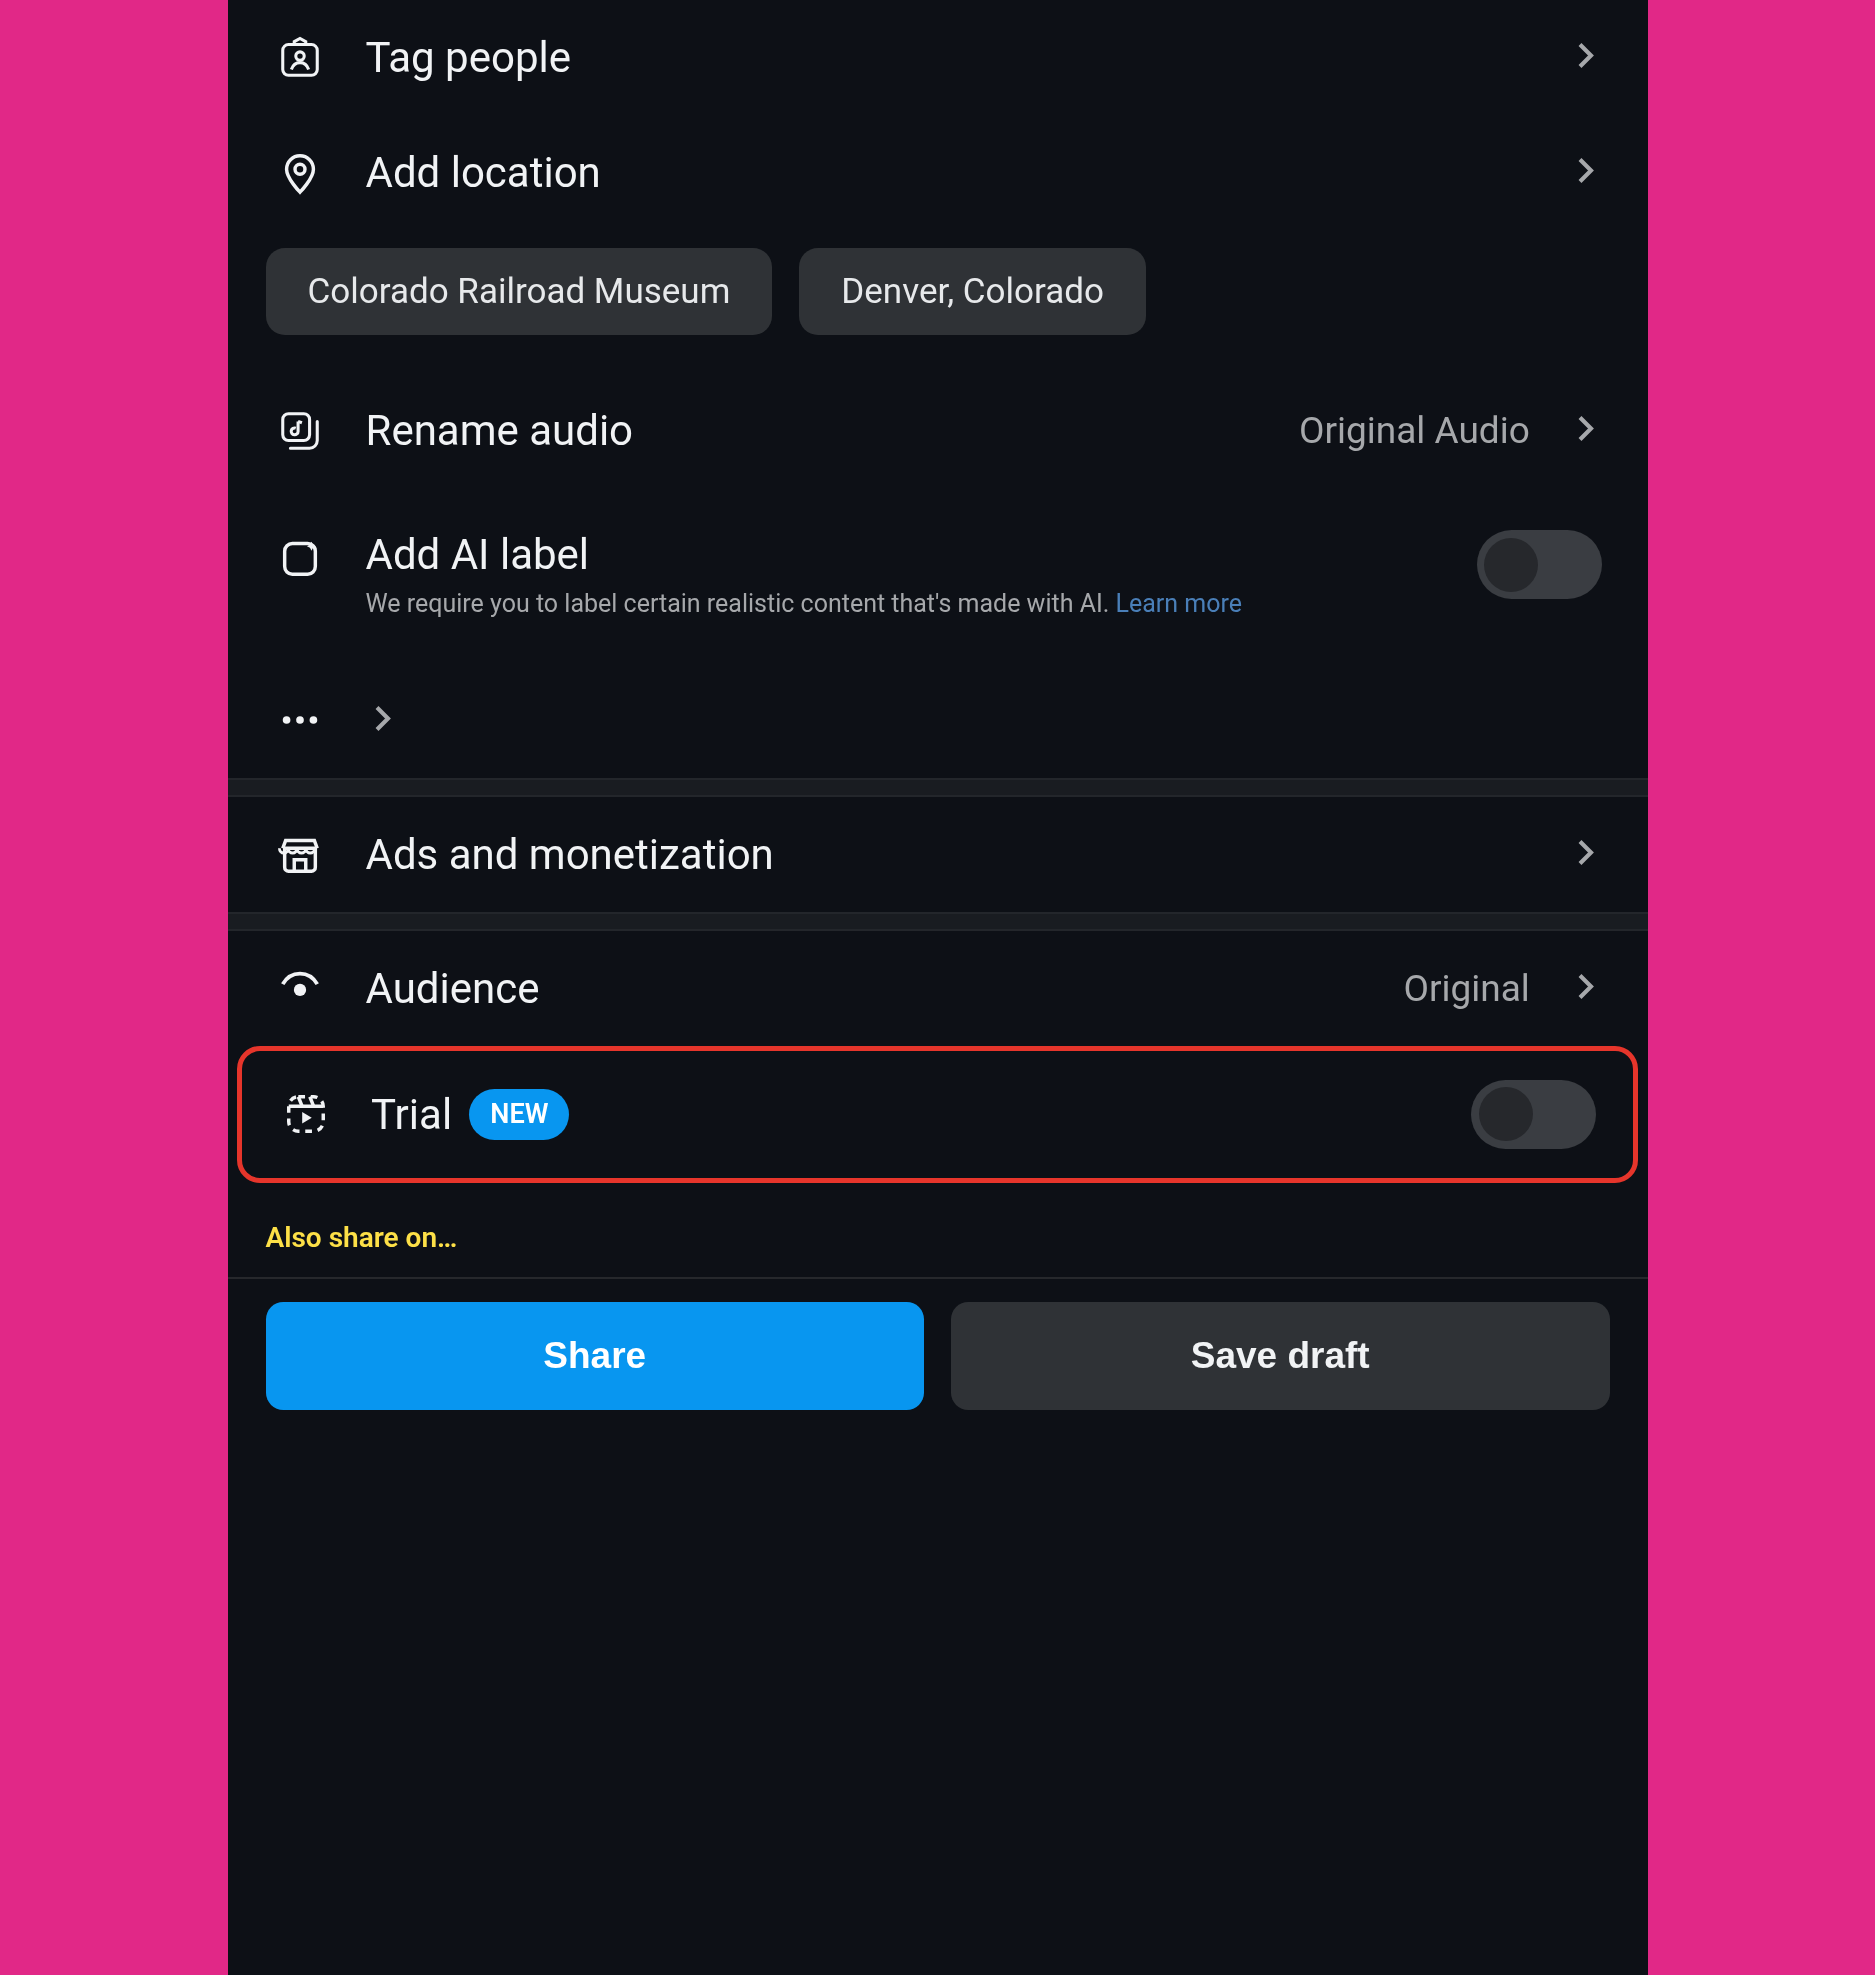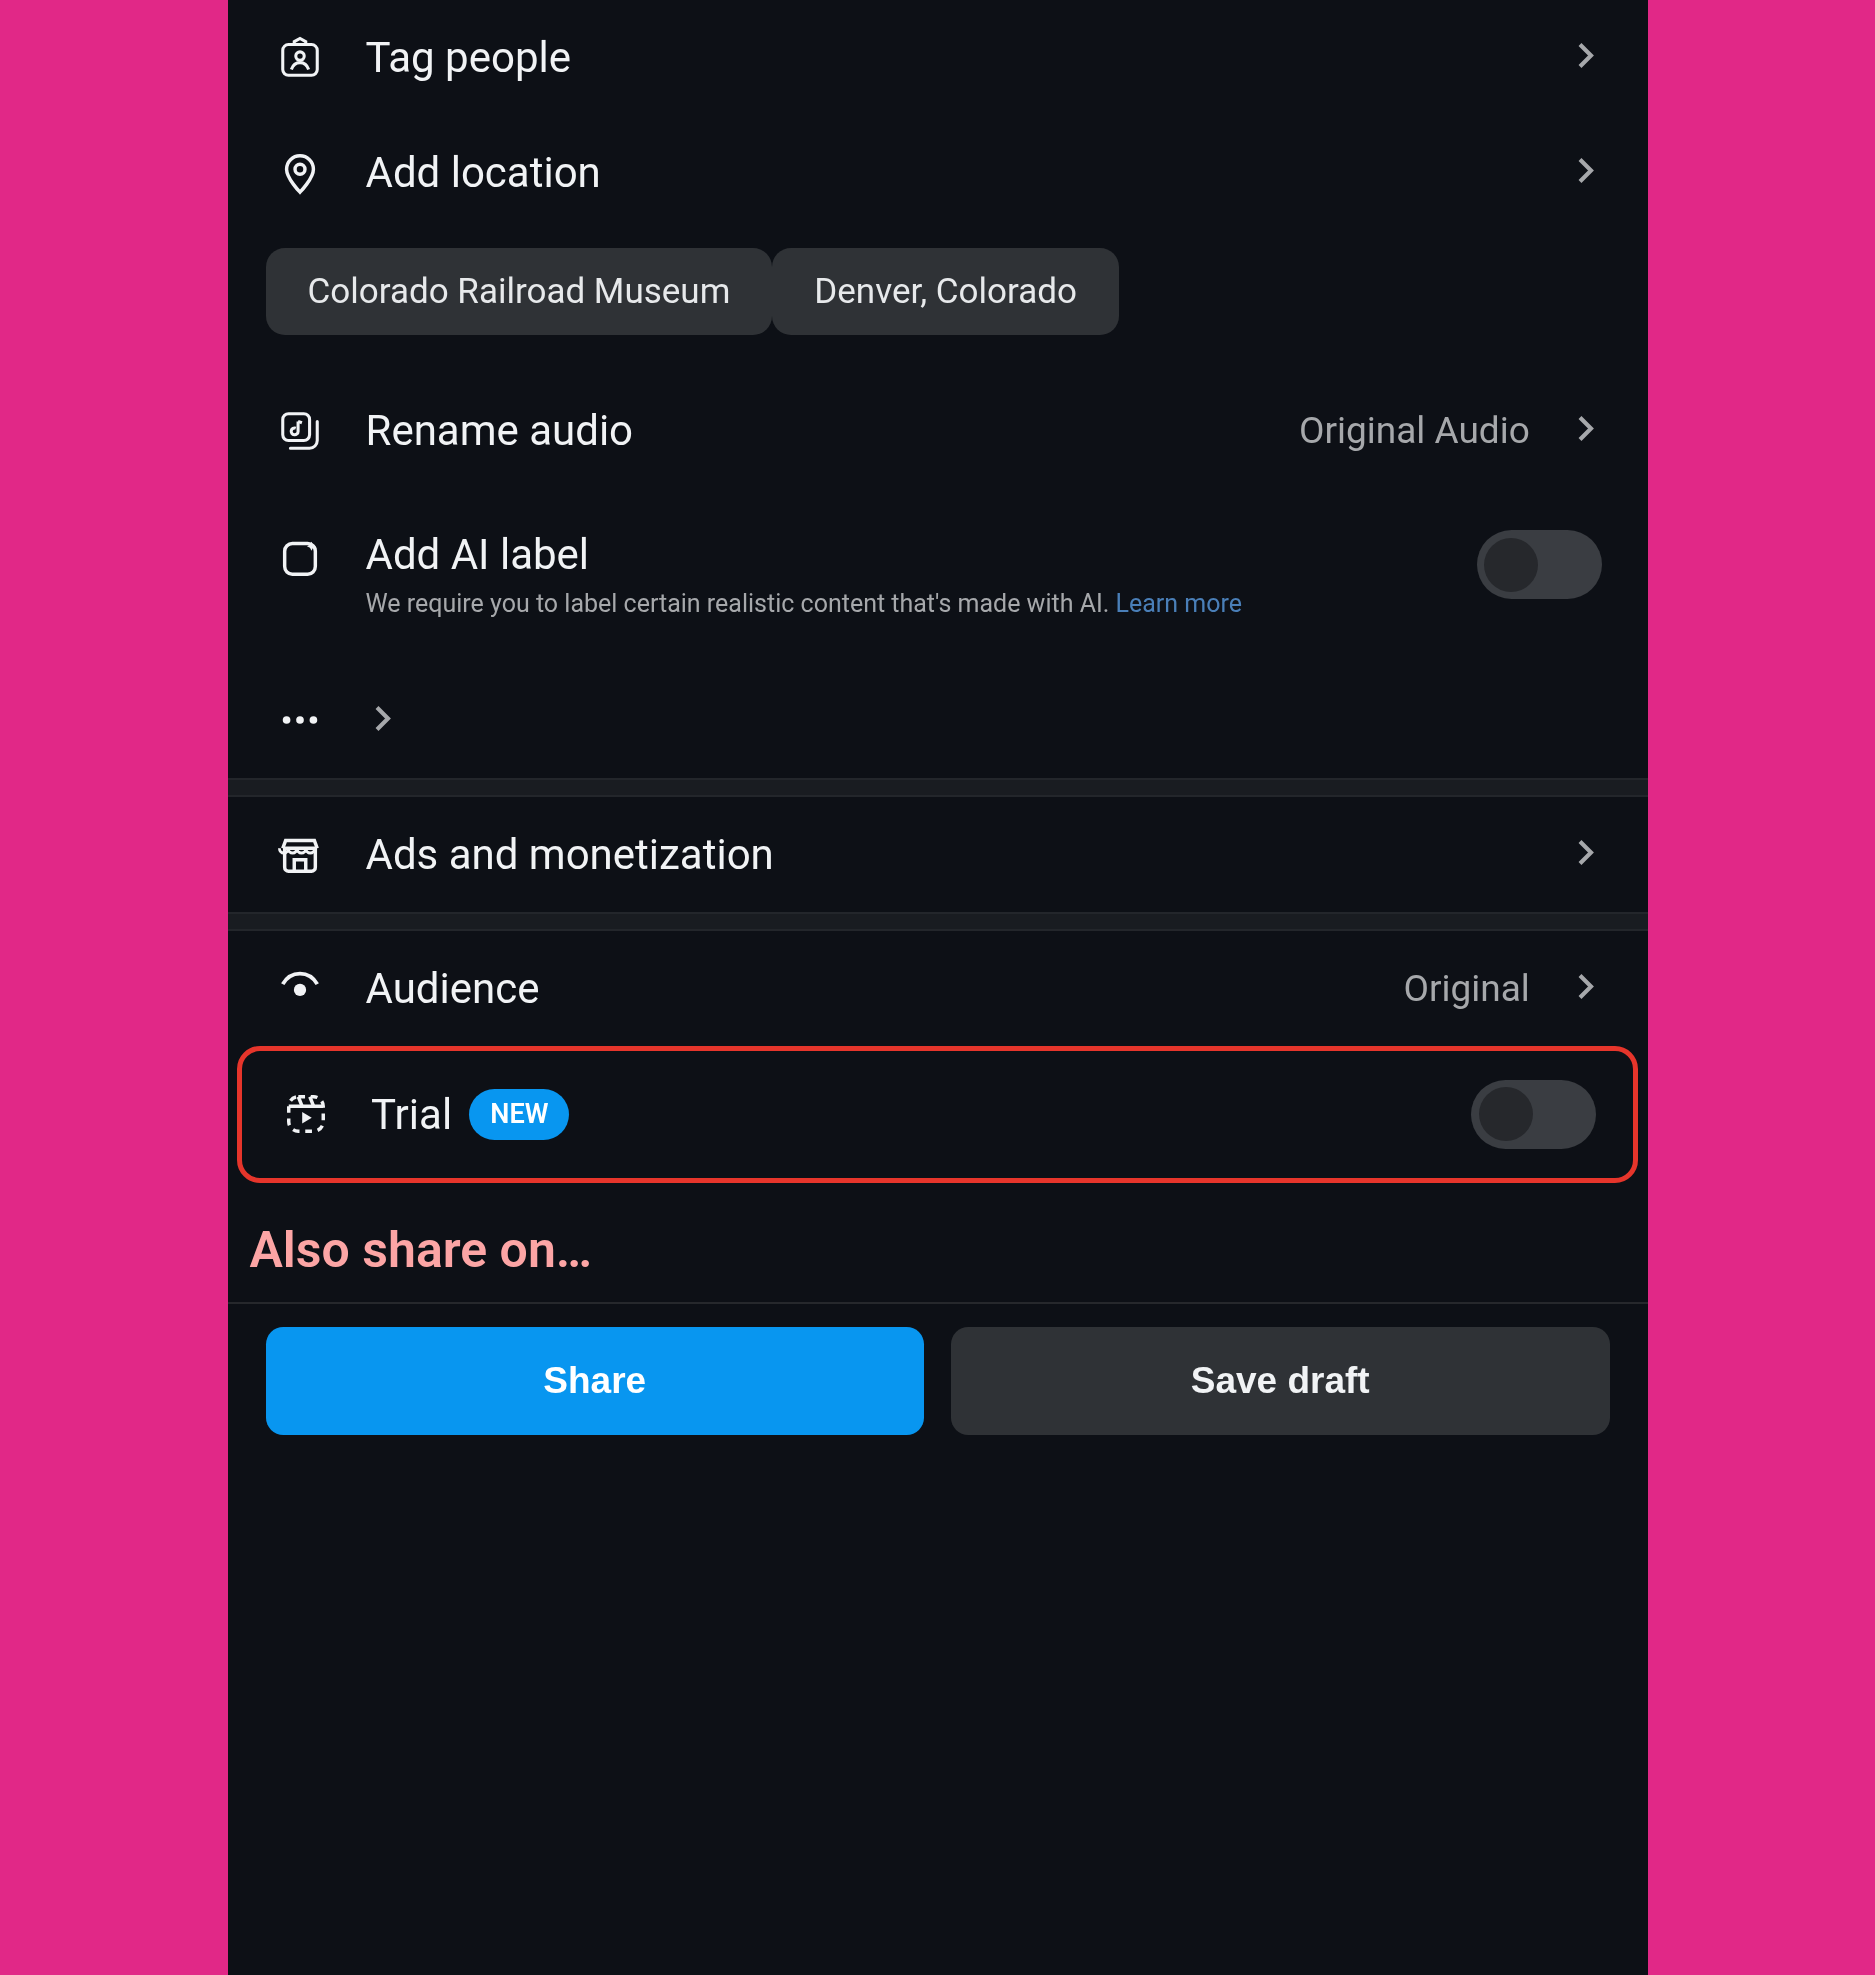--- a/index.html
+++ b/index.html
@@ -48,20 +48,21 @@
   }
   .link { color: #4a7fb8; }
   .value-right {
     font-size: 37px;
     color: #a6a8ab;
     margin-right: 7.7px;
   }
   .chevron svg { width: 33px; height: 33px; }
   .chips {
     display: flex;
+    gap: 27px;
     padding: 18px 38px 38px 38px;
     overflow: hidden;
   }
   .chip {
     background: #2f3236;
     color: #e7e9eb;
     font-size: 35px;
     padding: 23px 42px;
     border-radius: 19px;
     white-space: nowrap;
@@ -103,24 +104,24 @@
   .badge {
     background: #0896f0;
     color: #fff;
     font-size: 27px;
     font-weight: 600;
     padding: 9.6px 21px;
     border-radius: 29px;
     margin-left: -5.8px;
   }
   .section-title {
-    font-size: 50px;
+    font-size: 28px;
     font-weight: 600;
-    padding: 38px 38px 23px 22px;
-    color: #fca5a5;
+    padding: 38px 38px 23px 38px;
+    color: #fde047;
   }
   .thin-divider {
     height: 1.9px;
     background: #26282c;
     margin: 0;
   }
   .bottom-bar {
     display: flex;
     gap: 27px;
     padding: 23px 38px 38px 38px;

